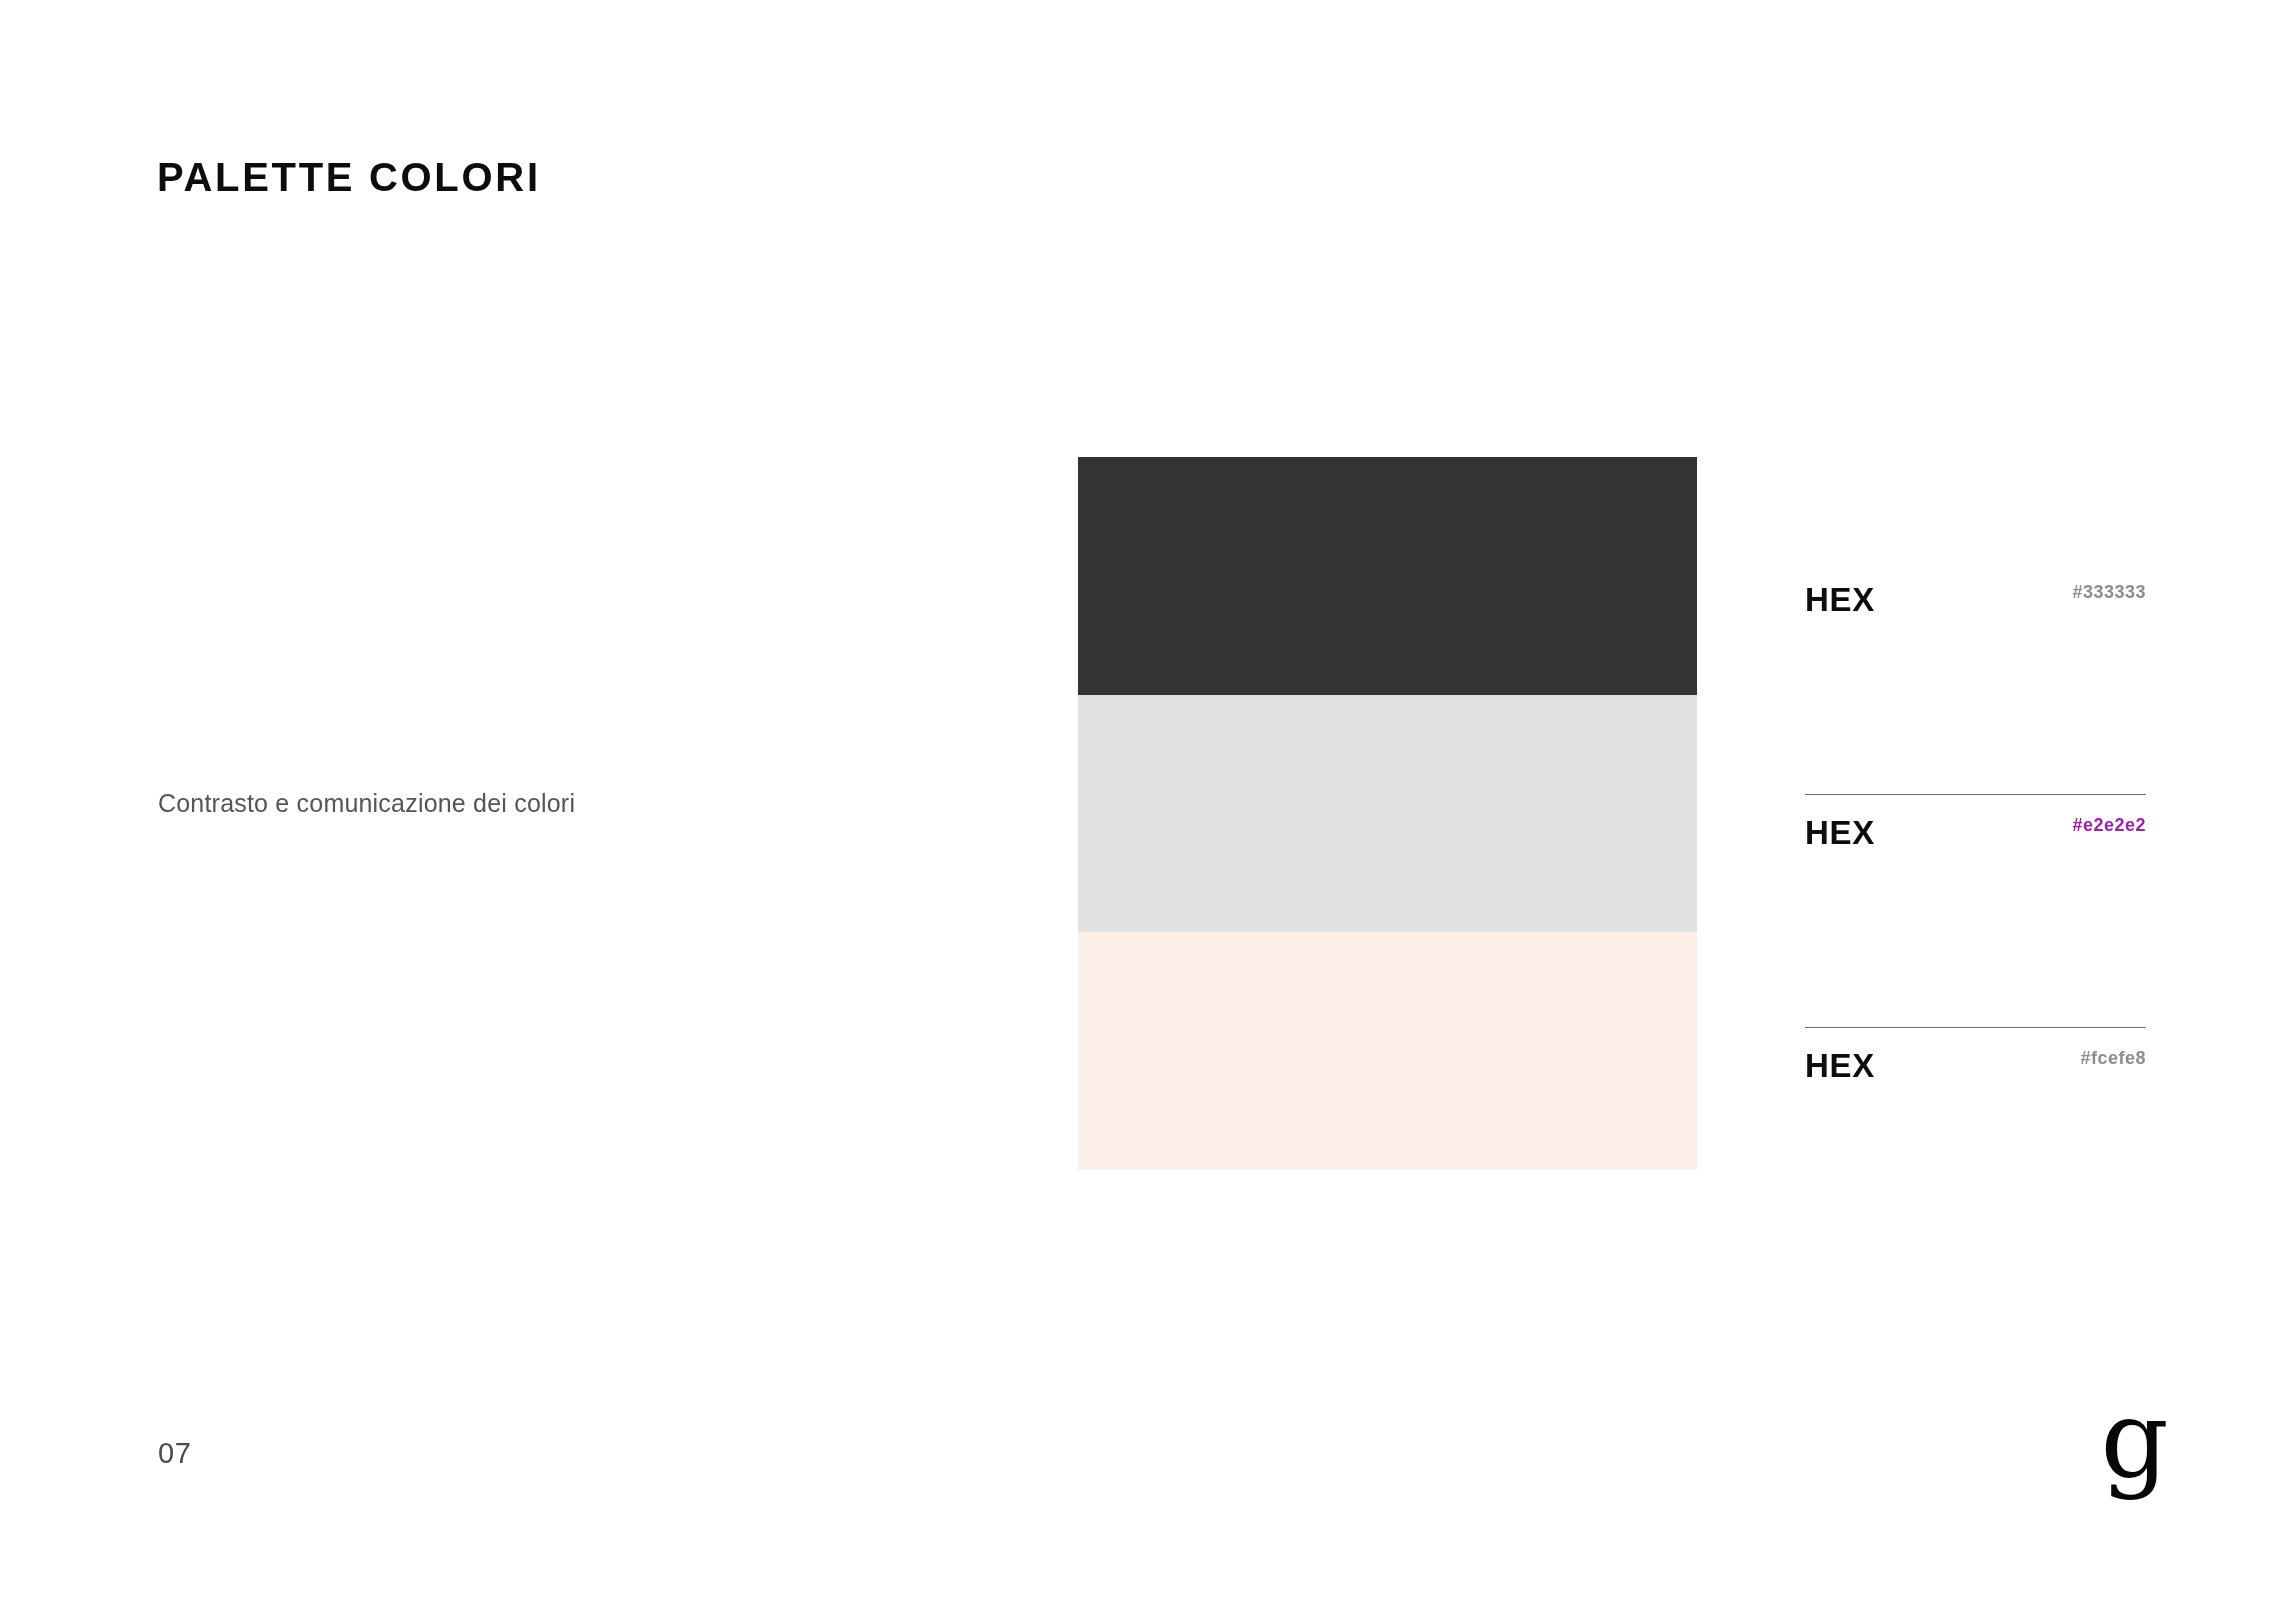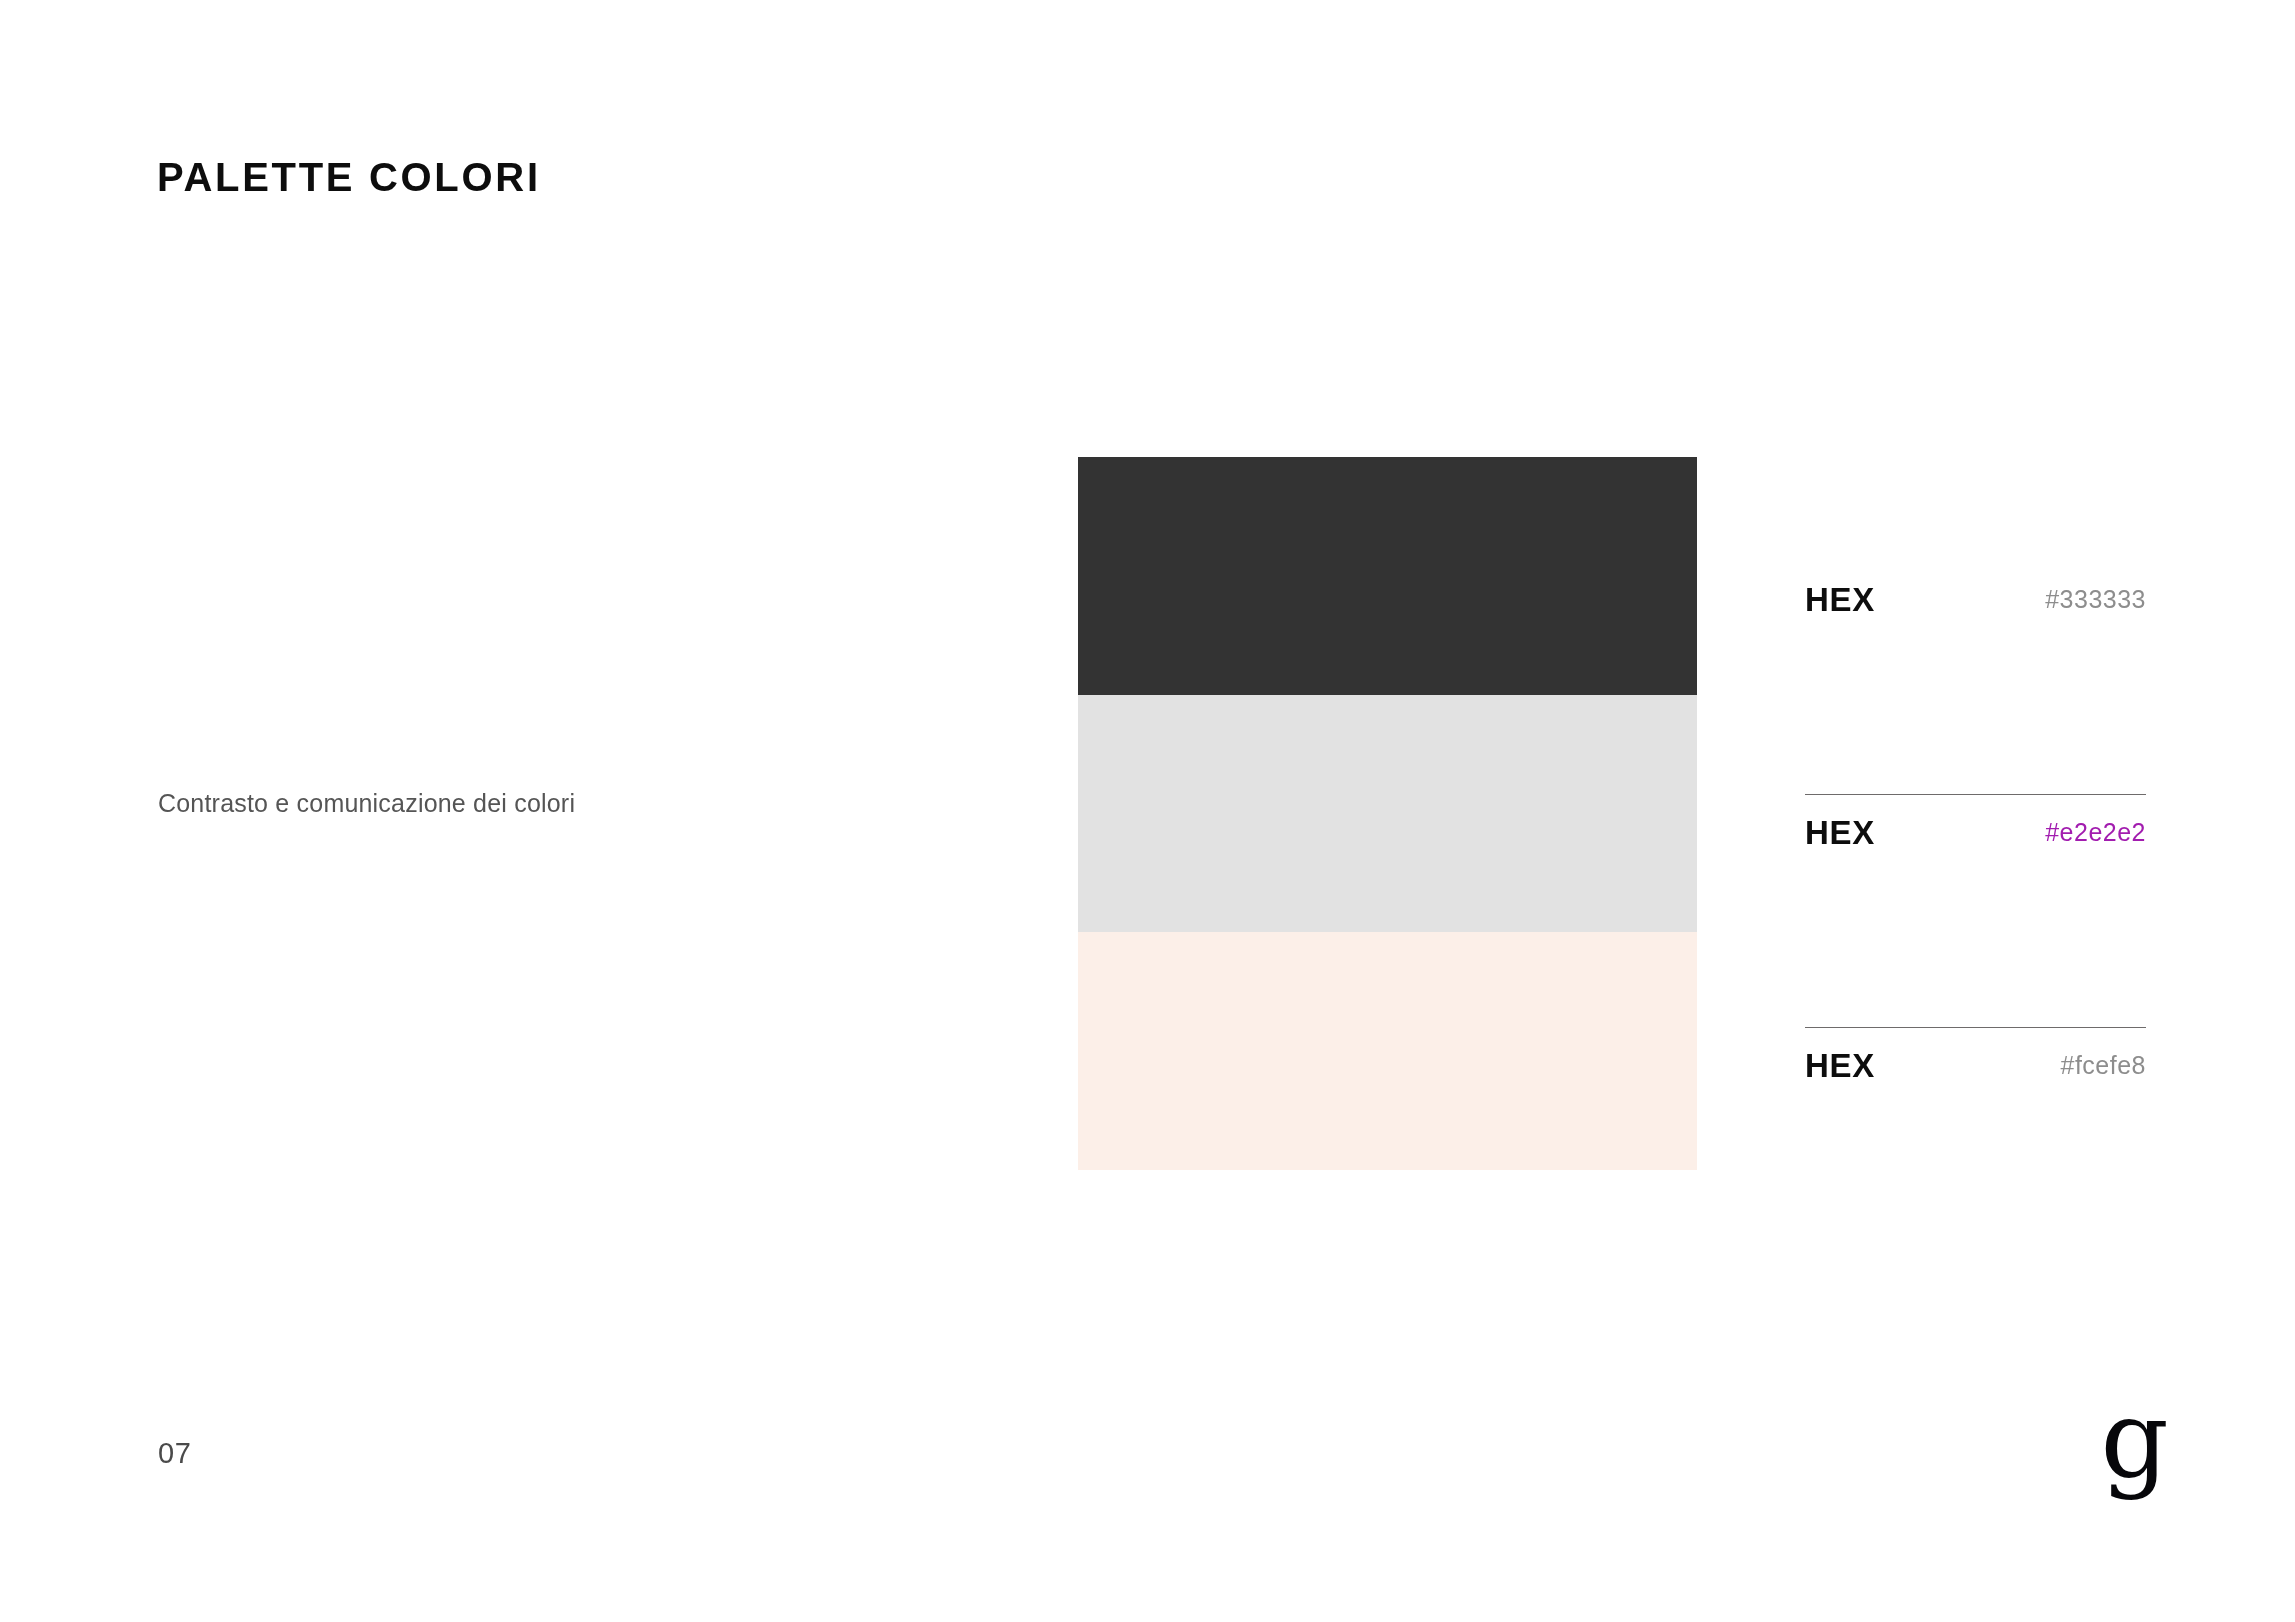--- a/index.html
+++ b/index.html
@@ -72,38 +72,38 @@
   }
   .hex-row {
     position: relative;
     height: 233px;
   }
   .hex-row:last-child {
     height: 120px;
   }
   .hex-row-inner {
     display: flex;
-    align-items: center;
+    align-items: flex-start;
     justify-content: space-between;
     width: 100%;
     position: absolute;
     left: 0;
     top: 21px;
   }
   .hex-label {
     font-size: 33px;
     line-height: 1;
     font-weight: 700;
     letter-spacing: 0.7px;
     color: #0d0d0d;
   }
   .hex-value {
-    font-size: 25px;
+    font-size: 18px;
     line-height: 1;
-    font-weight: 400;
+    font-weight: 700;
     letter-spacing: 0.5px;
     color: #8d8d8d;
   }
   .hex-divider {
     position: absolute;
     left: 0;
     bottom: 0;
     width: 100%;
     height: 1.2px;
     background: #6e6b6b;

